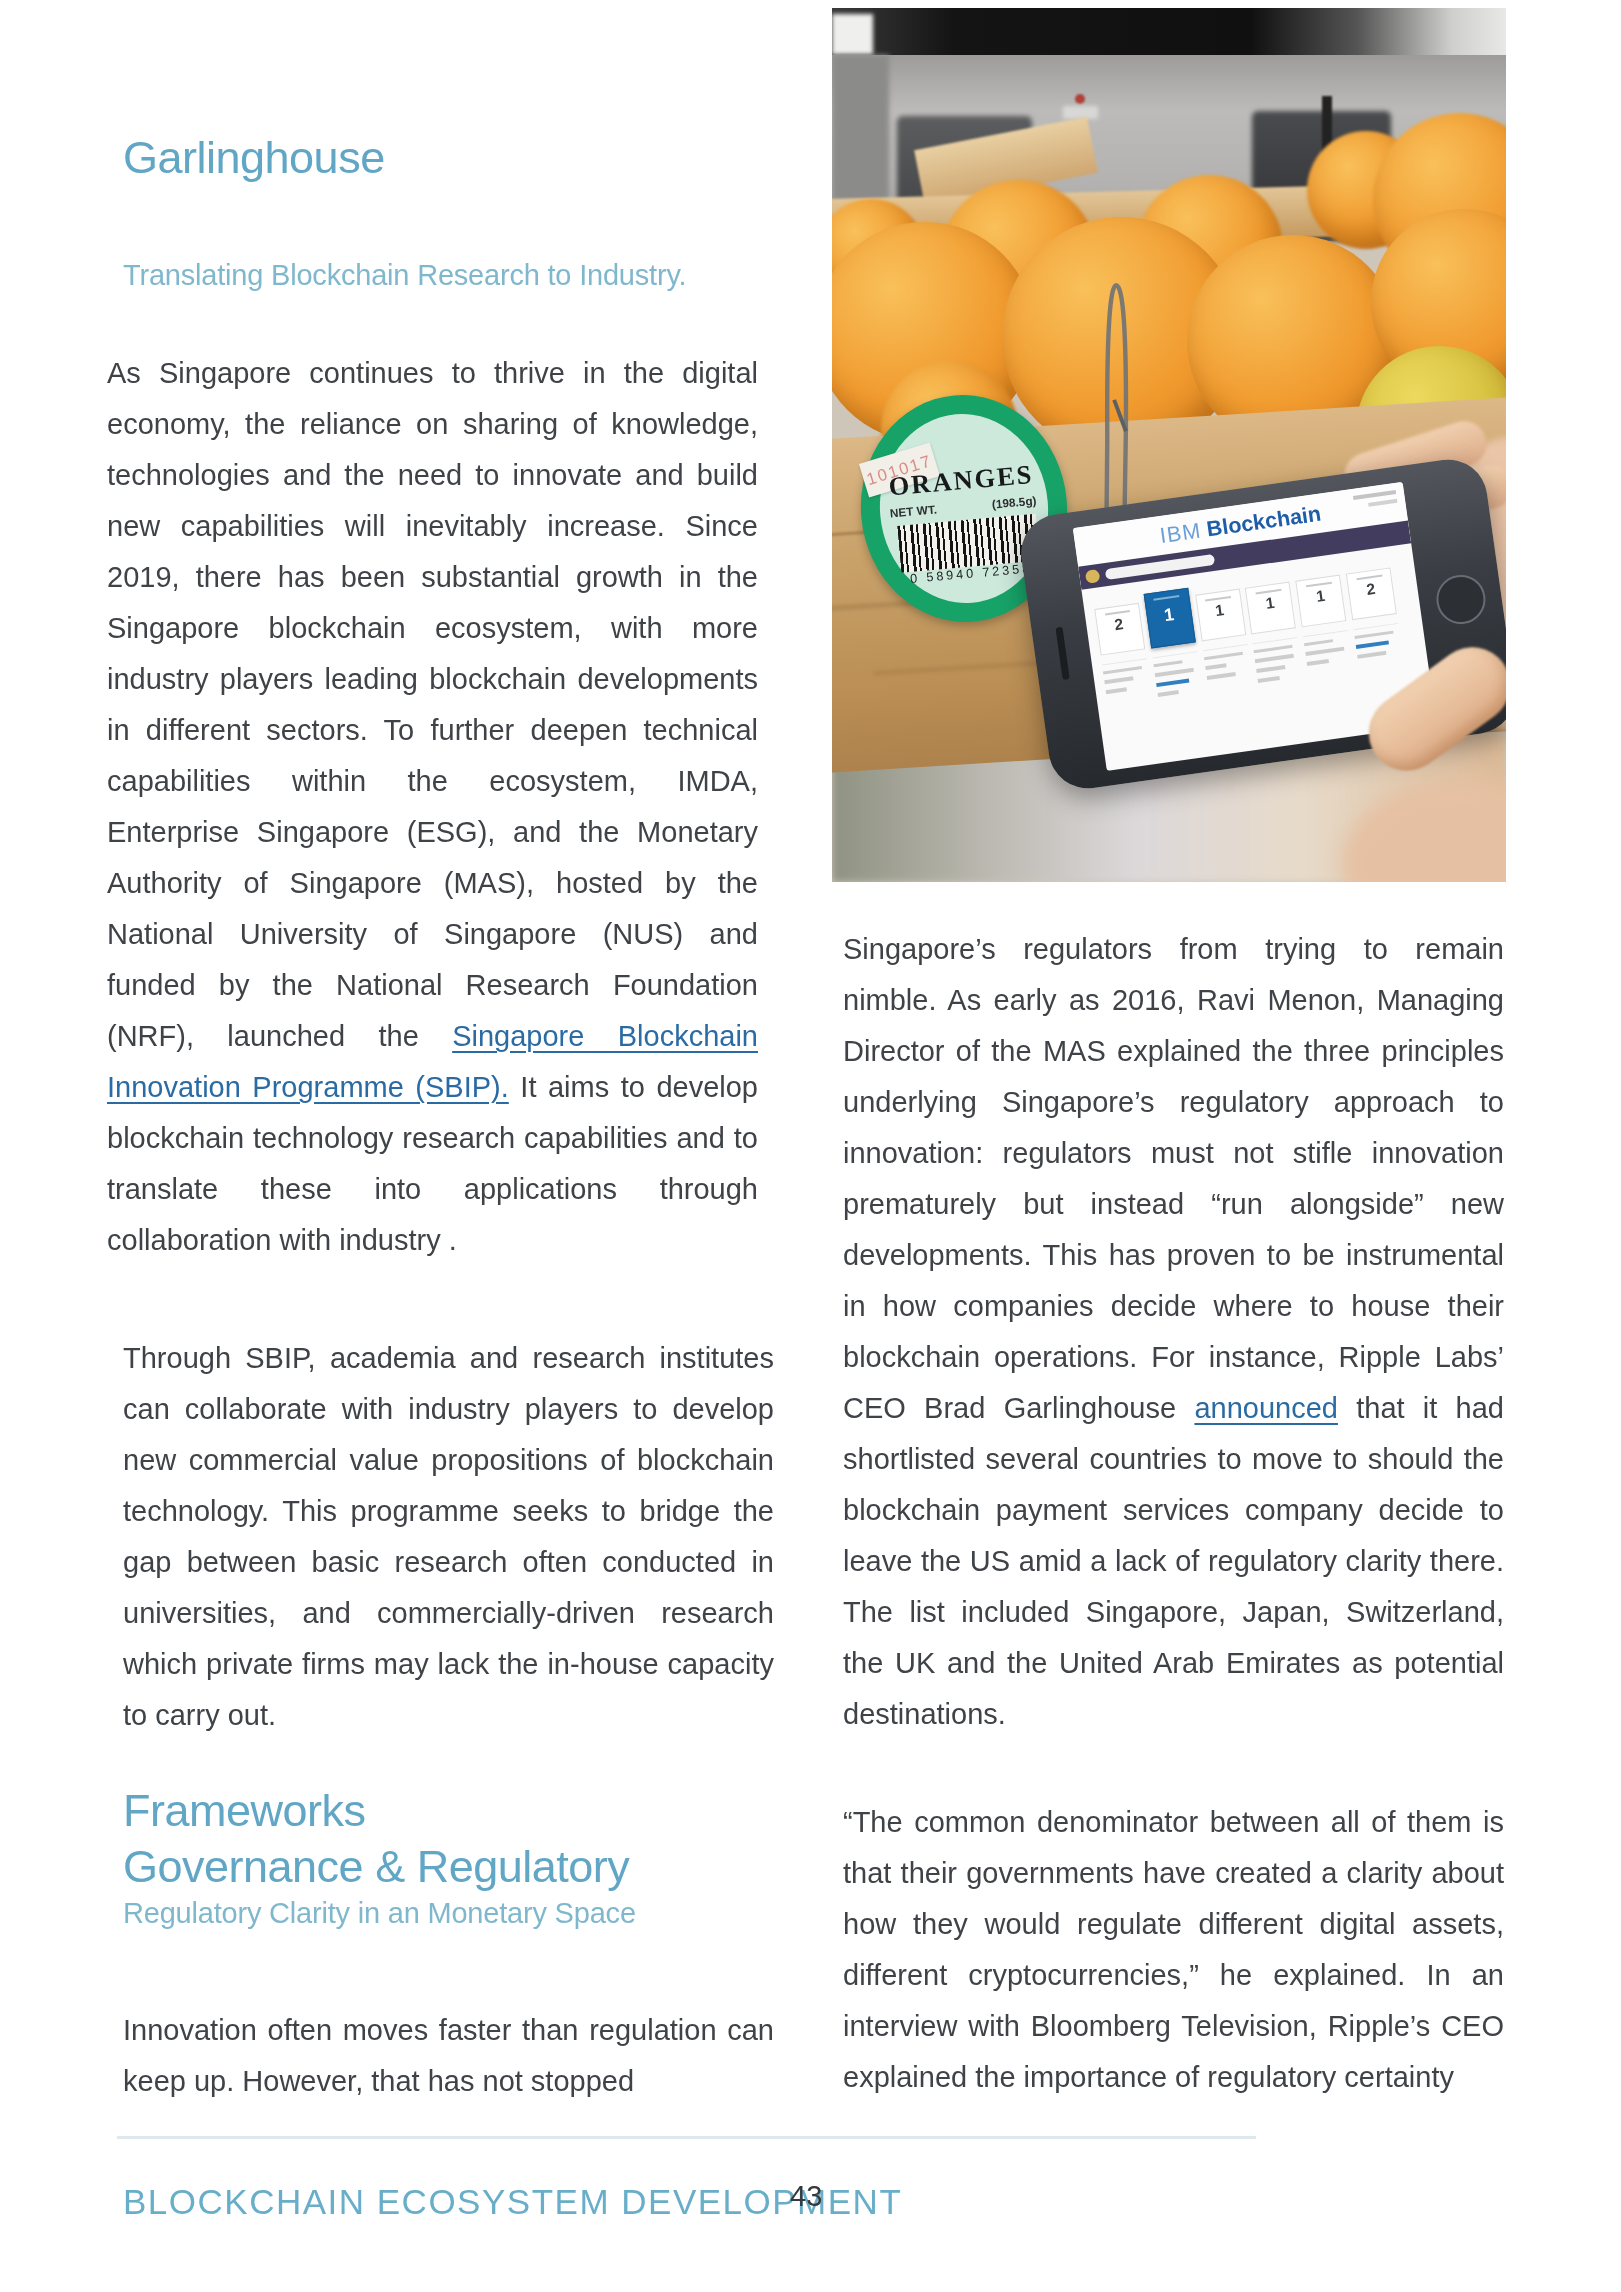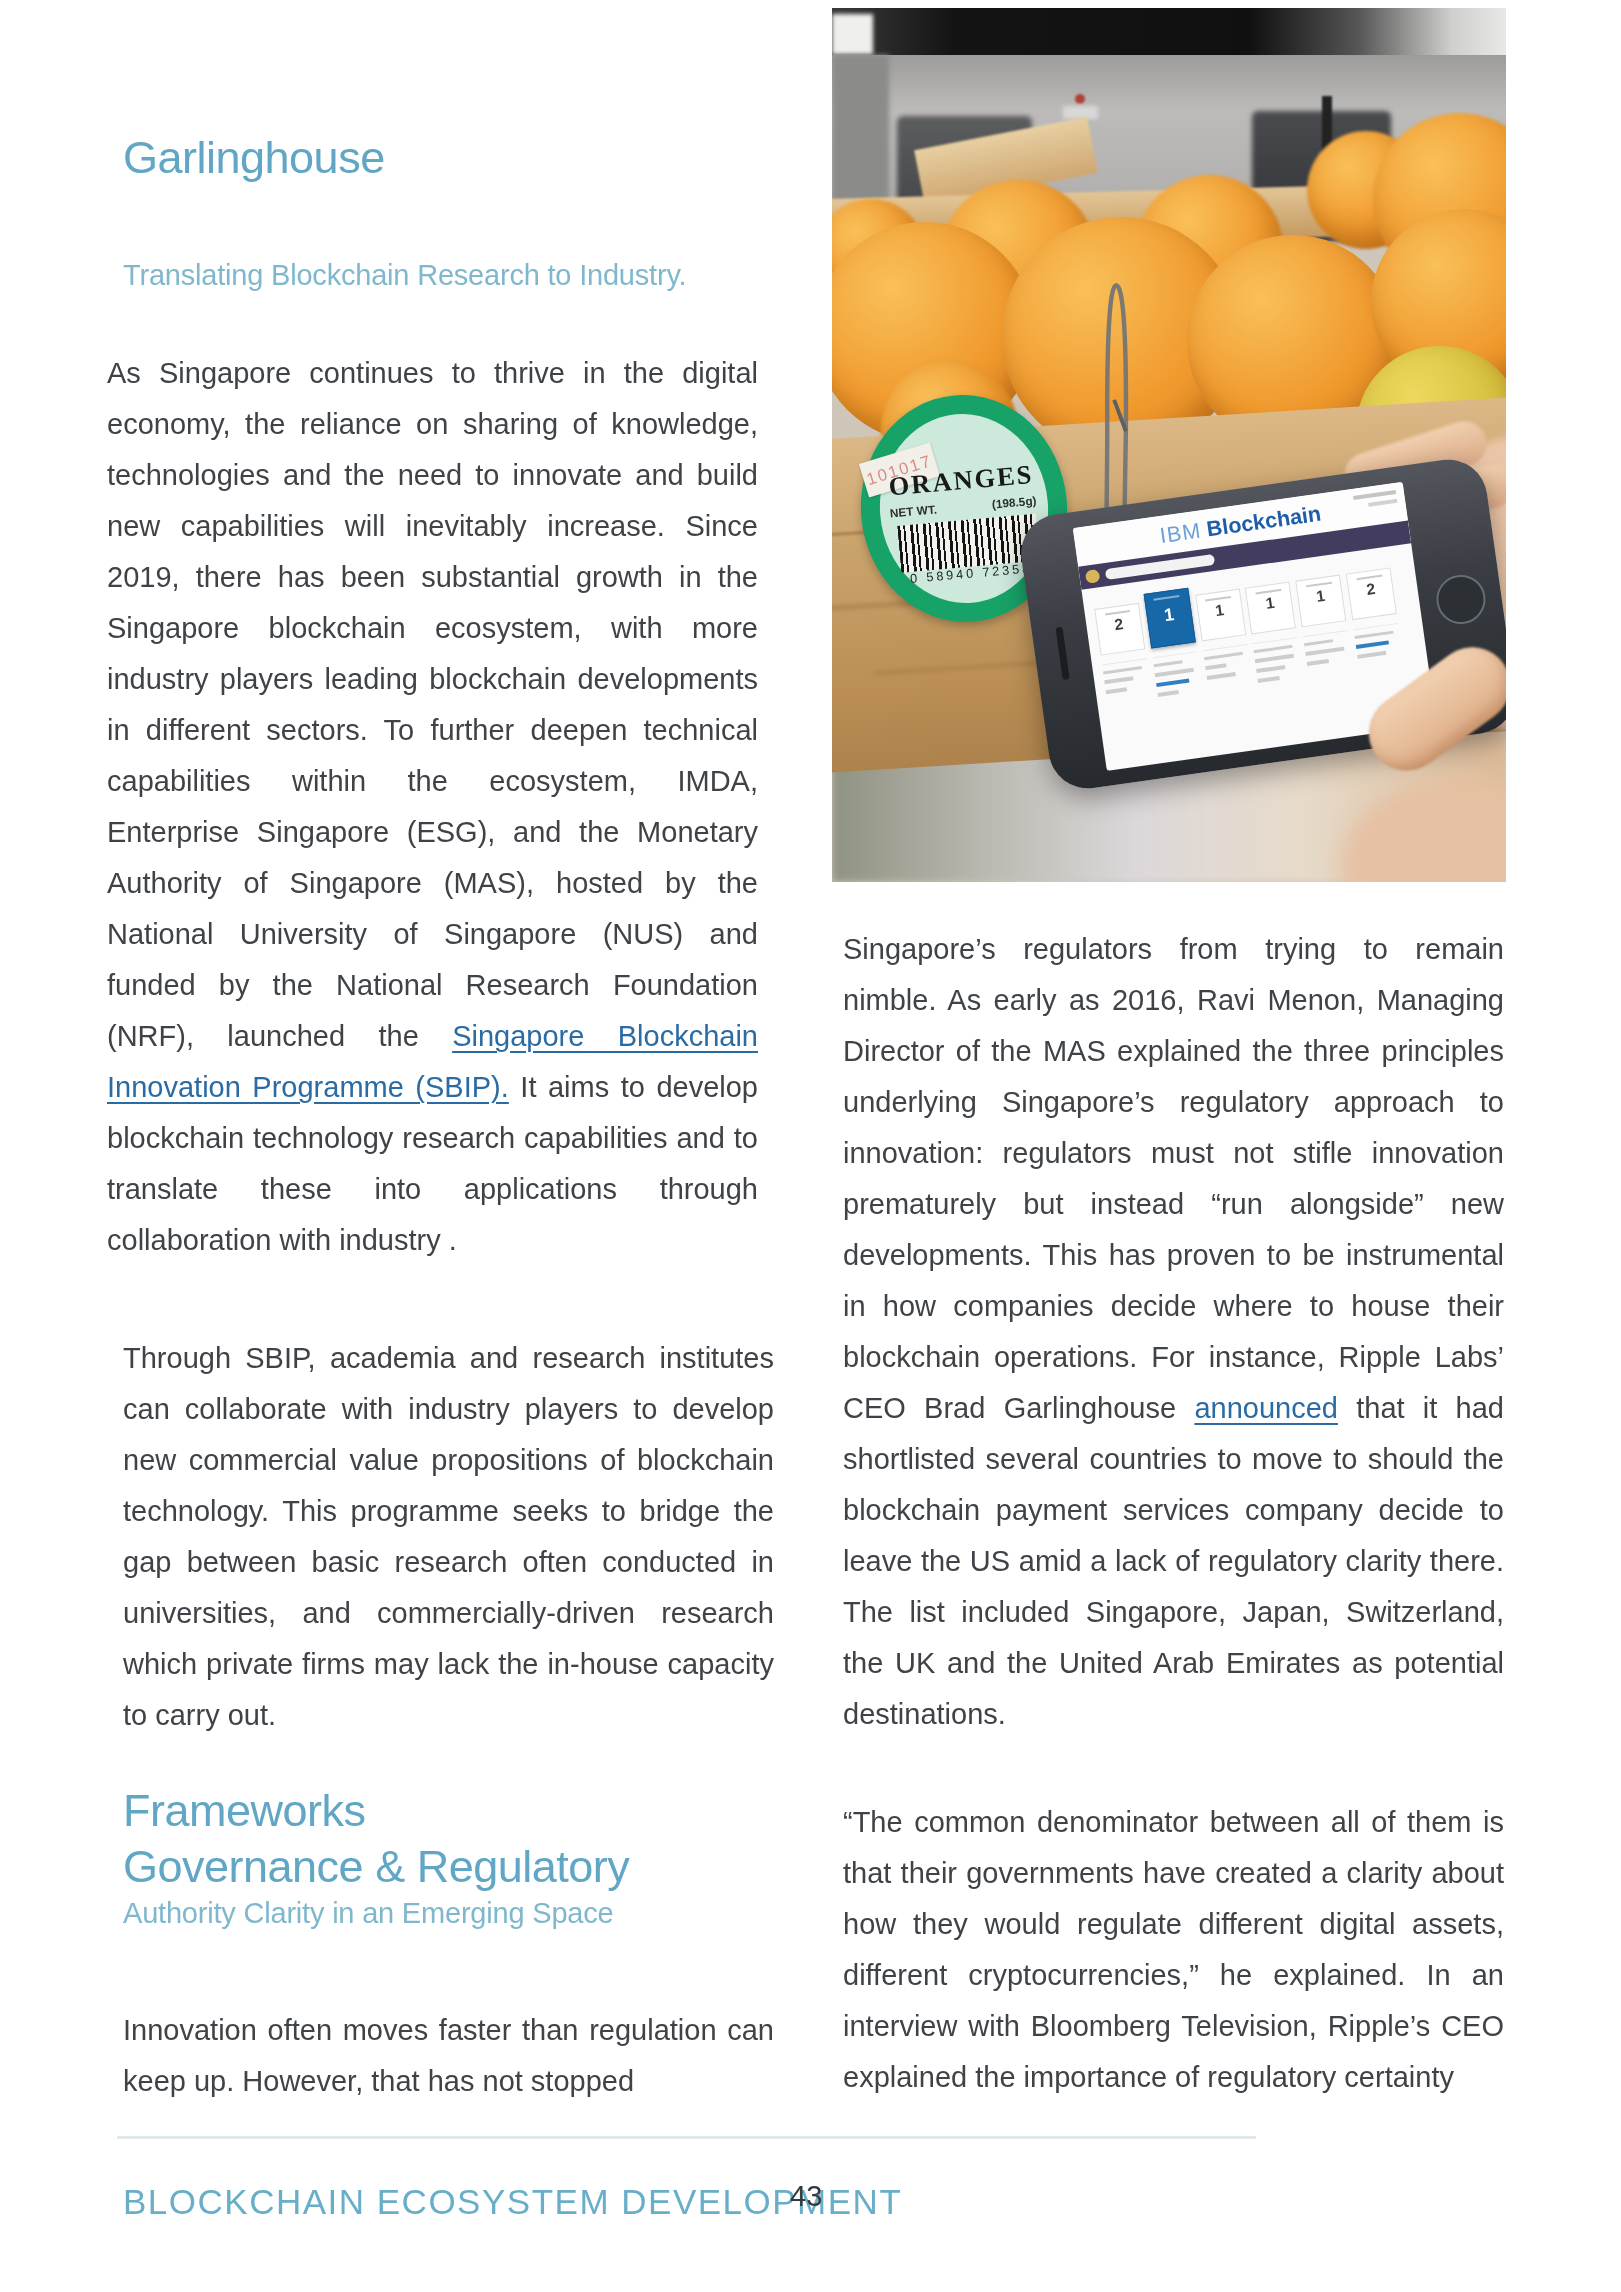--- a/index.html
+++ b/index.html
@@ -145,21 +145,21 @@
   <div class="abs para" style="left:107px;top:348px;width:651px;">
     <span>As Singapore continues to thrive in the digital economy, the reliance on sharing of knowledge, technologies and the need to innovate and build new capabilities will inevitably increase. Since 2019, there has been substantial growth in the Singapore blockchain ecosystem, with more industry players leading blockchain developments in different sectors. To further deepen technical capabilities within the ecosystem, IMDA, Enterprise Singapore (ESG), and the Monetary Authority of Singapore (MAS), hosted by the National University of Singapore (NUS) and funded by the National Research Foundation (NRF), launched the </span><span class="inline-link">Singapore Blockchain Innovation Programme (SBIP).</span><span> It aims to develop blockchain technology research capabilities and to translate these into applications through collaboration with industry .</span>
   </div>
 
   <div class="abs para" style="left:123px;top:1333px;width:651px;">Through SBIP, academia and research institutes can collaborate with industry players to develop new commercial value propositions of blockchain technology. This programme seeks to bridge the gap between basic research often conducted in universities, and commercially-driven research which private firms may lack the in-house capacity to carry out.</div>
 
   <div class="abs h1" style="left:123px;top:1783px;width:667px;">
     <div>Frameworks</div>
     <div>Governance &amp; Regulatory</div>
   </div>
-  <div class="abs subhead" style="left:123px;top:1896px;width:667px;">Authority Clarity in an Emerging Space</div>
+  <div class="abs subhead" style="left:123px;top:1896px;width:667px;">Regulatory Clarity in an Monetary Space</div>
 
   <div class="abs para" style="left:123px;top:2005px;width:651px;">Innovation often moves faster than regulation can keep up. However, that has not stopped</div>
 
   <div class="abs photo">
 
     <div class="abs ph-strip-top"></div>
     <div class="abs ph-whitebox"></div>
     <div class="abs ph-steel"></div>
     <div class="abs ph-steel-dark-l"></div>
     <div class="abs ph-oven1"></div>

